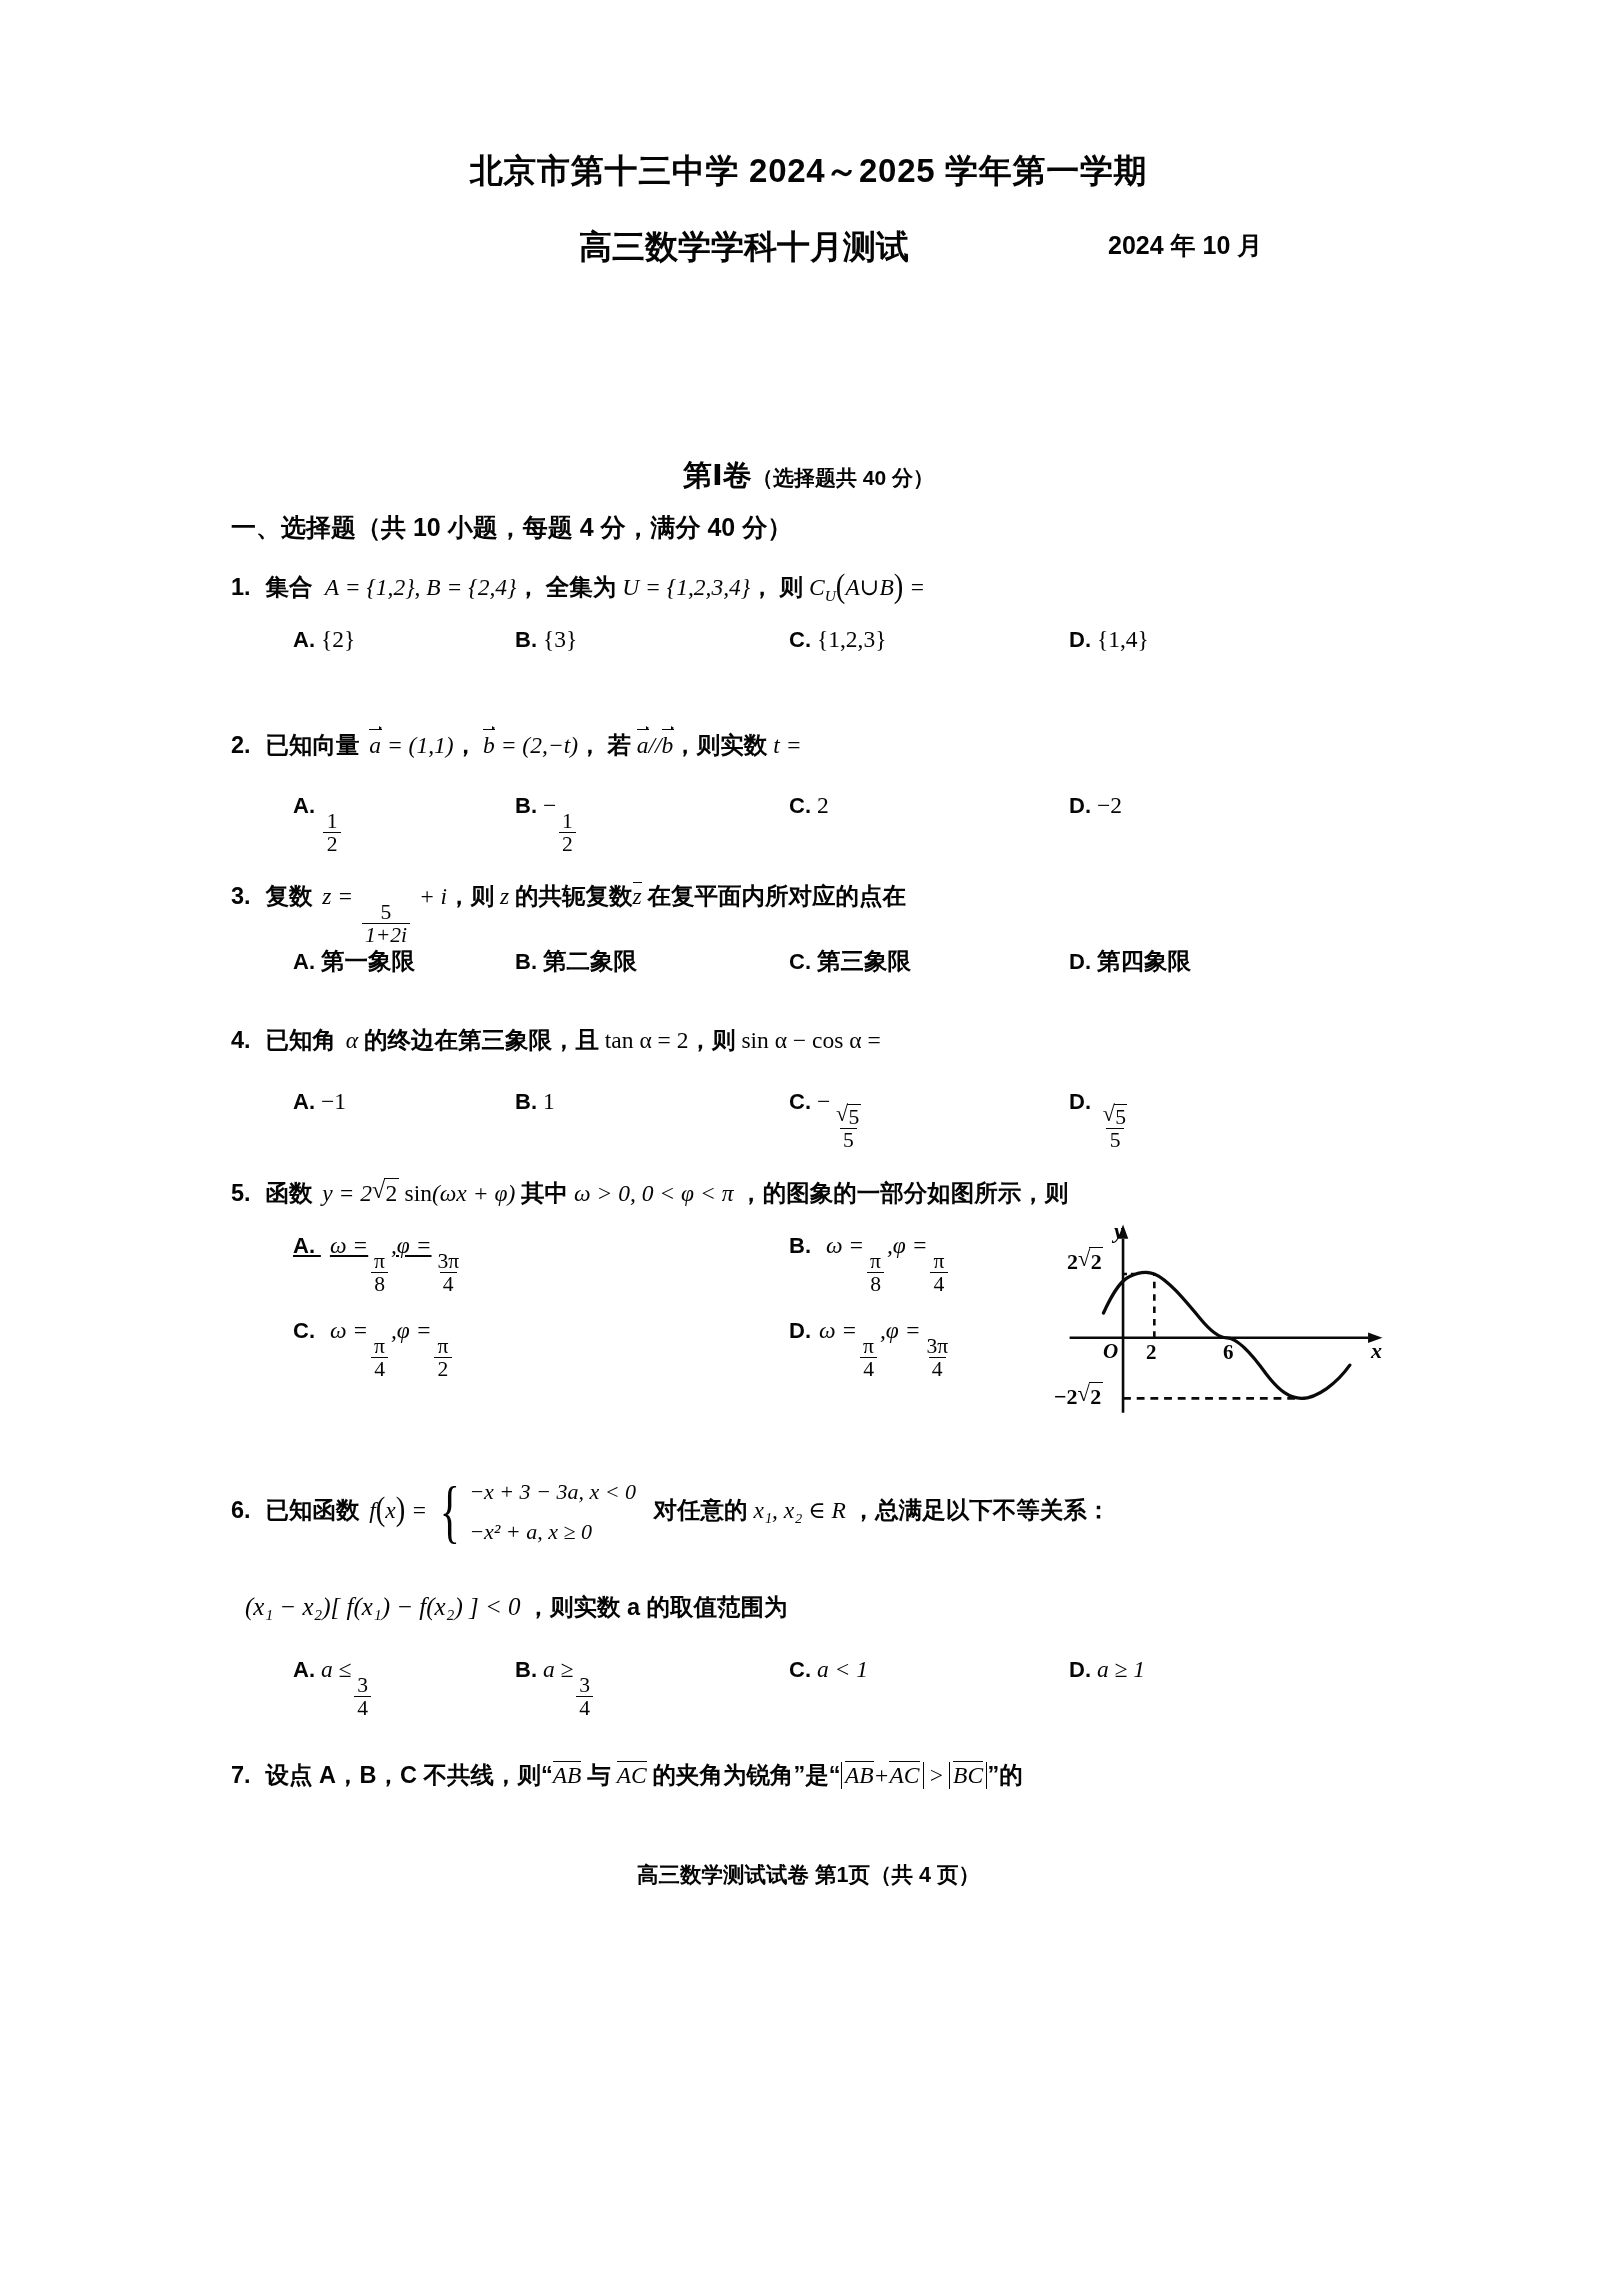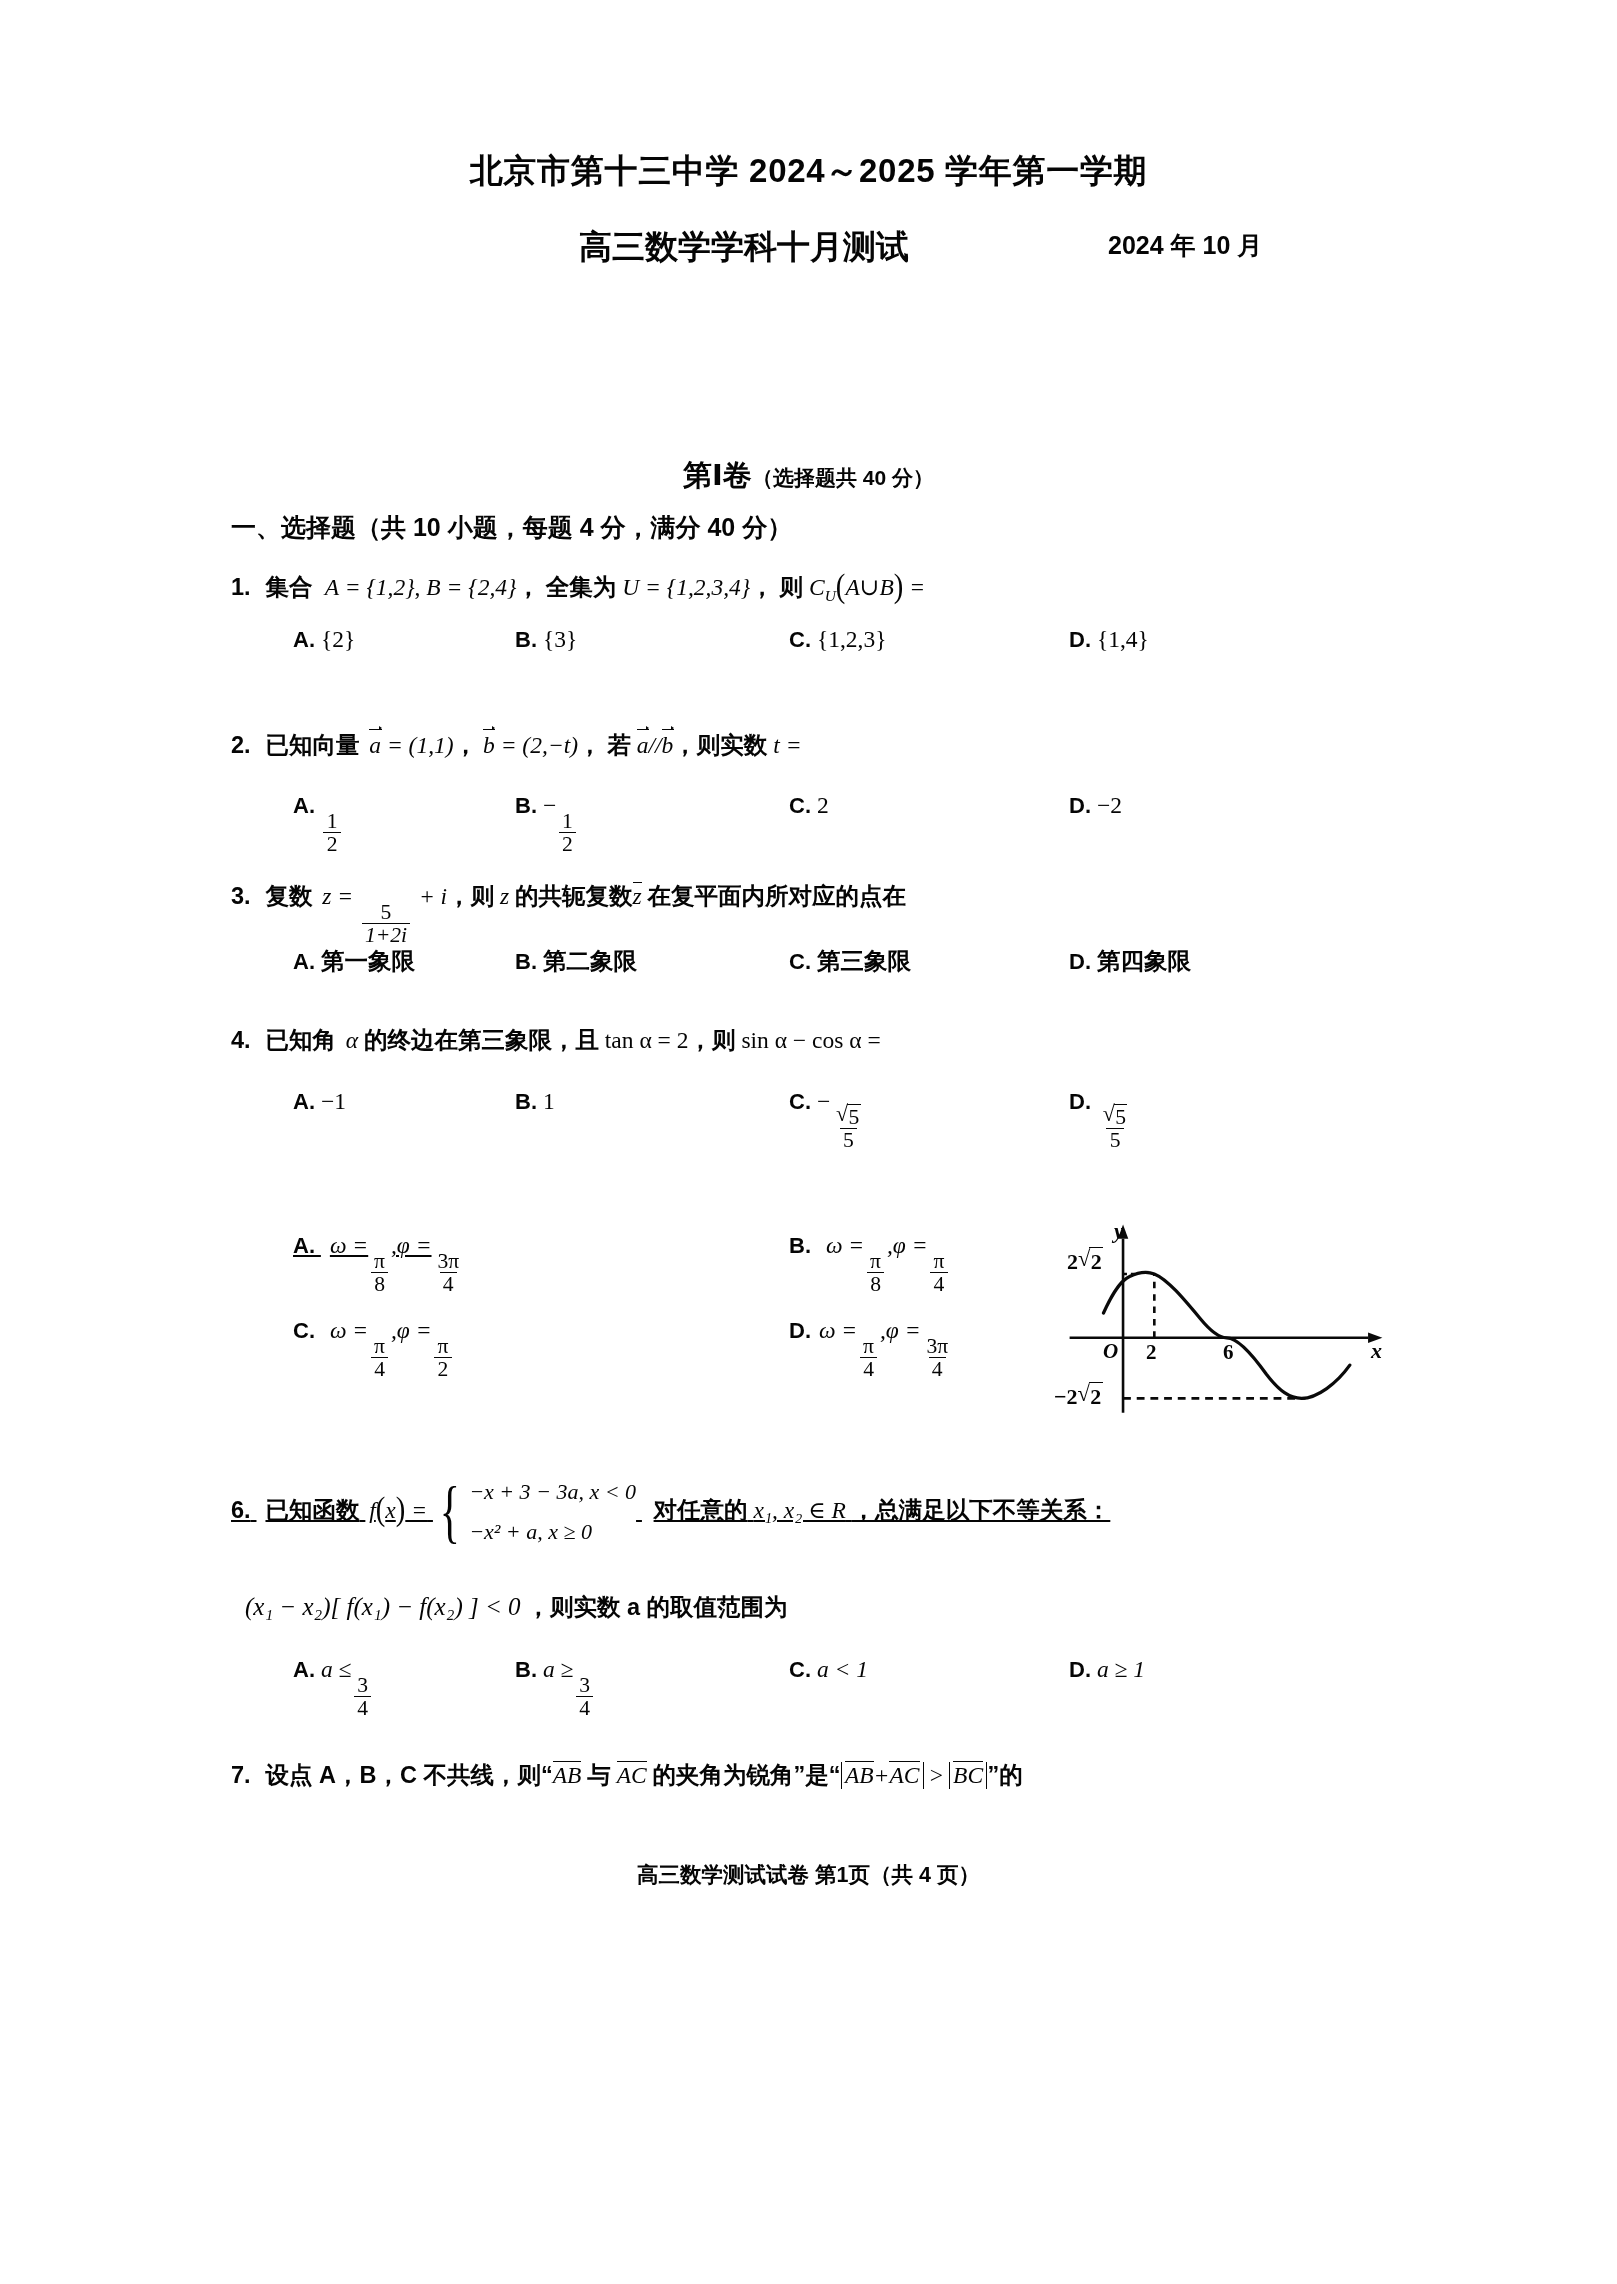--- a/index.html
+++ b/index.html
@@ -224,20 +224,28 @@
     </div>
     <div class="opt" style="left:776px;">
       <span class="optlbl">D.</span>
       <span class="mathup frac">
           <span class="num"><span class="sqrt"><span class="rad">5</span></span></span>
           <span class="den">5</span>
         </span>
     </div>
   </div>
 
+  <div class="q" style="left:231px;top:1177px;width:1148px;">
+    <span class="qnum">5.</span>
+    <span class="qtext" style="margin-left:9px;">函数</span>
+    <span class="math" style="margin-left:3.9px;">y = 2<span class="sqrt"><span class="rad mathup">2</span></span> <span class="mathup">sin</span>(ωx + φ)</span>
+    <span class="qtext">其中</span>
+    <span class="math">ω &gt; 0, 0 &lt; φ &lt; π</span>
+    <span class="qtext">，的图象的一部分如图所示，则</span>
+  </div>
 
   <div class="opts" style="left:293px;top:1232px;">
     <div class="opt" style="left:0;top:0;text-decoration:underline;">
       <span class="optlbl">A.</span>
       <span class="math" style="margin-left:9px;">ω =<span class="mathup frac">
             <span class="num">π</span>
             <span class="den">8</span>
           </span>,φ =<span class="mathup frac">
             <span class="num">3π</span>
             <span class="den">4</span>
@@ -298,21 +306,21 @@
     
     <div style="position:absolute;left:51px;top:3.9px;font-size:22px;font-style:italic;font-weight:bold;">y</div>
     <div style="position:absolute;left:308px;top:124px;font-size:22px;font-style:italic;font-weight:bold;">x</div>
     <div style="position:absolute;left:40px;top:125px;font-size:21px;font-style:italic;font-weight:bold;">O</div>
     <div style="position:absolute;left:83px;top:126px;font-size:21px;font-weight:bold;">2</div>
     <div style="position:absolute;left:160px;top:126px;font-size:21px;font-weight:bold;">6</div>
     <div style="position:absolute;left:3.9px;top:33px;font-size:22px;font-weight:bold;">2<span class="sqrt"><span class="rad">2</span></span></div>
     <div style="position:absolute;left:-9px;top:168px;font-size:22px;font-weight:bold;">−2<span class="sqrt"><span class="rad">2</span></span></div>
   </div>
 
-  <div class="q" style="left:231px;top:1479px;width:1161px;text-decoration:underline;">
+  <div class="q" style="left:231px;top:1479px;width:1161px;">
     <span class="qnum">6.</span>
     <span class="qtext" style="margin-left:9px;">已知函数</span>
     <span class="math" style="margin-left:3.9px;">f<span class="bigparen">(</span>x<span class="bigparen">)</span> =</span>
     <span class="piece">
       <span class="brace">{</span>
       <span class="rows">
         <span class="math">−x + 3 − 3a, x &lt; 0</span>
         <span class="math">−x² + a, x ≥ 0</span>
       </span>
     </span>

